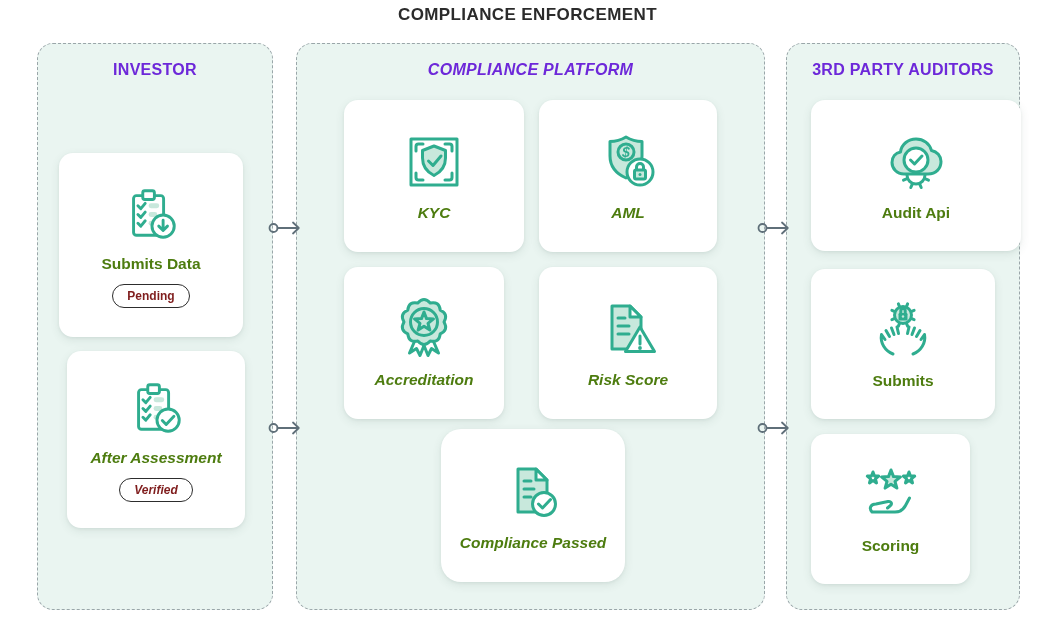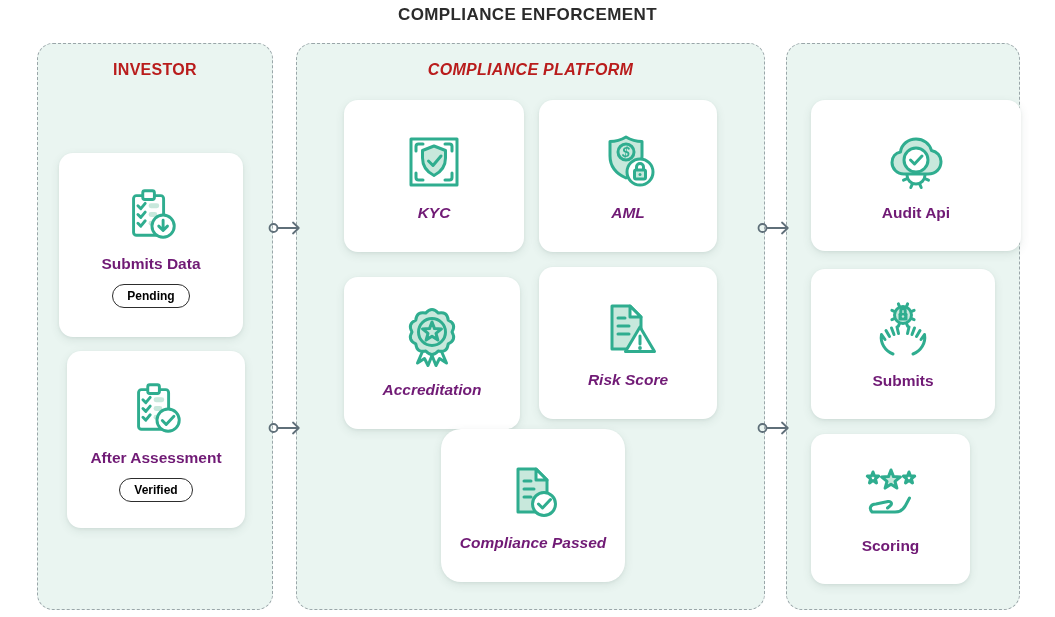--- a/index.html
+++ b/index.html
@@ -14,39 +14,39 @@
     color:#2b2b2b;letter-spacing:.4px;
   }
   .panel{
     position:absolute;top:43px;height:567px;
     background:#eaf5f1;border:1.6px dashed #9aa6a9;border-radius:16px;
     box-sizing:border-box;
   }
   .panel-title{
     position:absolute;top:17px;left:0;width:100%;
     text-align:center;font-size:16px;font-weight:700;
-    color:#b91c1c;letter-spacing:.3px;margin:0;
+    color:#6d28d9;letter-spacing:.3px;margin:0;
   }
   #panel-investor{left:37px;width:236px;}
   #panel-platform{left:296px;width:469px;font-style:italic;}
   #panel-auditors{left:786px;width:234px;}
   .card{
     position:absolute;background:#ffffff;border-radius:14px;
     box-shadow:0 3px 10px rgba(45,80,70,.10), 0 1px 3px rgba(45,80,70,.07);
     display:flex;flex-direction:column;align-items:center;justify-content:center;
     box-sizing:border-box;
   }
   .card-label{
-    font-size:15.5px;font-weight:700;color:#701a75;
+    font-size:15.5px;font-weight:700;color:#4d7c0f;
     margin-top:10px;text-align:center;
   }
   .badge{
     margin-top:11px;background:#ffffff;border:1.6px solid #2d2d2d;
     border-radius:20px;padding:4px 14px;font-size:12px;font-weight:700;
-    color:#000000;
+    color:#7f1d1d;
   }
   .icon{display:block;line-height:0;}
   
   .ic{color:#2fad8f;}
   .st{stroke:currentColor;fill:none;stroke-width:3;stroke-linecap:round;stroke-linejoin:round;}
   .fl{fill:#c8e8dc;}
   .fw{fill:#ffffff;}
   .fa{fill:#2fad8f;}
   .connector{position:absolute;width:36px;height:16px;line-height:0;}
   .cn{stroke:#5f6f79;fill:none;stroke-width:1.8;stroke-linecap:round;stroke-linejoin:round;}
@@ -71,21 +71,21 @@
           <rect class="fl" x="29.5" y="39" width="6" height="5" rx="2.5"></rect>
           <path class="st" d="M18.5,23.5 l3,3 4.5,-5.5 M18.5,32.5 l3,3 4.5,-5.5 M18.5,41.5 l3,3 4.5,-5.5"></path>
           <circle class="st fw" cx="44.5" cy="44.5" r="11.5"></circle>
           <path class="st" d="M44.5,38.5 v10.5 M40,44.5 l4.5,4.5 4.5,-4.5"></path>
         </svg>
       </span>
       <div class="card-label">Submits Data</div>
       <div class="badge">Pending</div>
     </div>
 
-    <div class="card" style="left:29px;top:307px;width:178px;height:177px;">
+    <div class="card" style="left:29px;top:307px;width:178px;height:177px;font-style:italic;">
       <span class="icon ic">
         <svg width="62" height="62" viewBox="0 0 64 64">
           <rect class="st fw" x="14" y="13" width="31" height="41" rx="3"></rect>
           <rect class="st fw" x="23.5" y="8" width="12" height="9" rx="2"></rect>
           <rect class="fl" x="29.5" y="21" width="11" height="5" rx="2.5"></rect>
           <rect class="fl" x="29.5" y="30" width="9" height="5" rx="2.5"></rect>
           <rect class="fl" x="29.5" y="39" width="6" height="5" rx="2.5"></rect>
           <path class="st" d="M18.5,23.5 l3,3 4.5,-5.5 M18.5,32.5 l3,3 4.5,-5.5 M18.5,41.5 l3,3 4.5,-5.5"></path>
           <circle class="st fw" cx="44.5" cy="44.5" r="11.5"></circle>
           <path class="st" d="M38.5,45 l4,4 8,-8.5"></path>
@@ -119,21 +119,21 @@
           <text x="30" y="27" text-anchor="middle" font-size="14" font-weight="bold" class="fa" font-family="'Liberation Sans',sans-serif">$</text>
           <circle class="st fw" stroke-width="3.4" cx="44" cy="42" r="13"></circle>
           <path class="st" stroke-width="2.4" d="M40.5,40 v-3 a3.5,3.5 0 0 1 7,0 v3"></path>
           <rect class="st fl" stroke-width="2.4" x="38.5" y="40" width="11" height="9" rx="1.5"></rect>
           <circle class="fa" cx="44" cy="44.5" r="1.5"></circle>
         </svg>
       </span>
       <div class="card-label">AML</div>
     </div>
 
-    <div class="card" style="left:47px;top:233px;width:176px;height:152px;">
+    <div class="card" style="left:47px;top:223px;width:160px;height:152px;">
       <span class="icon ic">
         <svg width="64" height="64" viewBox="0 0 64 64">
           <path class="st fw" stroke-width="2.8" d="M24,41 l-6.5,15 7,-4.5 3.5,7 5,-12.5 z"></path>
           <path class="st fw" stroke-width="2.8" d="M40,41 l6.5,15 -7,-4.5 -3.5,7 -5,-12.5 z"></path>
           <path class="st fl" stroke-width="2.8" d="M52,25 Q56.7,33 48.2,36.8 Q47.3,46 38.2,44 Q32,51 25.8,44 Q16.7,46 15.8,36.8 Q7.3,33 12,25 Q7.3,17 15.8,13.2 Q16.7,4 25.8,6 Q32,-1 38.2,6 Q47.3,4 48.2,13.2 Q56.7,17 52,25 Z"></path>
           <circle class="st" stroke-width="2.4" cx="32" cy="25" r="13.5" fill="none"></circle>
           <path class="st" stroke-width="2.4" fill="#dff0ea" d="M32,15 L34.5,21.6 L41.5,21.9 L36,26.3 L37.9,33.1 L32,29.2 L26.1,33.1 L28,26.3 L22.5,21.9 L29.5,21.6 Z"></path>
         </svg>
       </span>
       <div class="card-label">Accreditation</div>
@@ -161,20 +161,21 @@
           <path class="st" d="M23,21 h7 M23,29 h10 M23,37 h7"></path>
           <circle class="st fw" cx="43" cy="44" r="11.5"></circle>
           <path class="st" d="M37.5,44 l4,4 8,-8.5"></path>
         </svg>
       </span>
       <div class="card-label">Compliance Passed</div>
     </div>
   </section>
 
   <section class="panel" id="panel-auditors">
+    <h2 class="panel-title">3RD PARTY AUDITORS</h2>
 
     <div class="card" style="left:24px;top:56px;width:210px;height:151px;">
       <span class="icon ic">
         <svg width="64" height="64" viewBox="0 0 64 64">
           <g class="st" stroke-width="4.2">
             <path d="M40.3,48.4 L44.5,50.2 M35.4,53.3 L37.2,57.5 M28.6,53.3 L26.8,57.5 M23.7,48.4 L19.5,50.2 M23.7,41.6 L19.5,39.8 M40.3,41.6 L44.5,39.8"></path>
           </g>
           <circle class="st fw" cx="32" cy="45" r="9"></circle>
           <path class="st fl" d="M20,44 C12.8,44 8,38.5 8,32.5 C8,27 11.5,23 16.5,22 C17.5,14 24.5,9 32,9 C39.5,9 45.5,13.5 47.5,20.5 C53,21.5 57,26 57,31.5 C57,38.5 52,44 44,44 Z"></path>
           <circle class="st fw" cx="32" cy="30" r="12"></circle>

